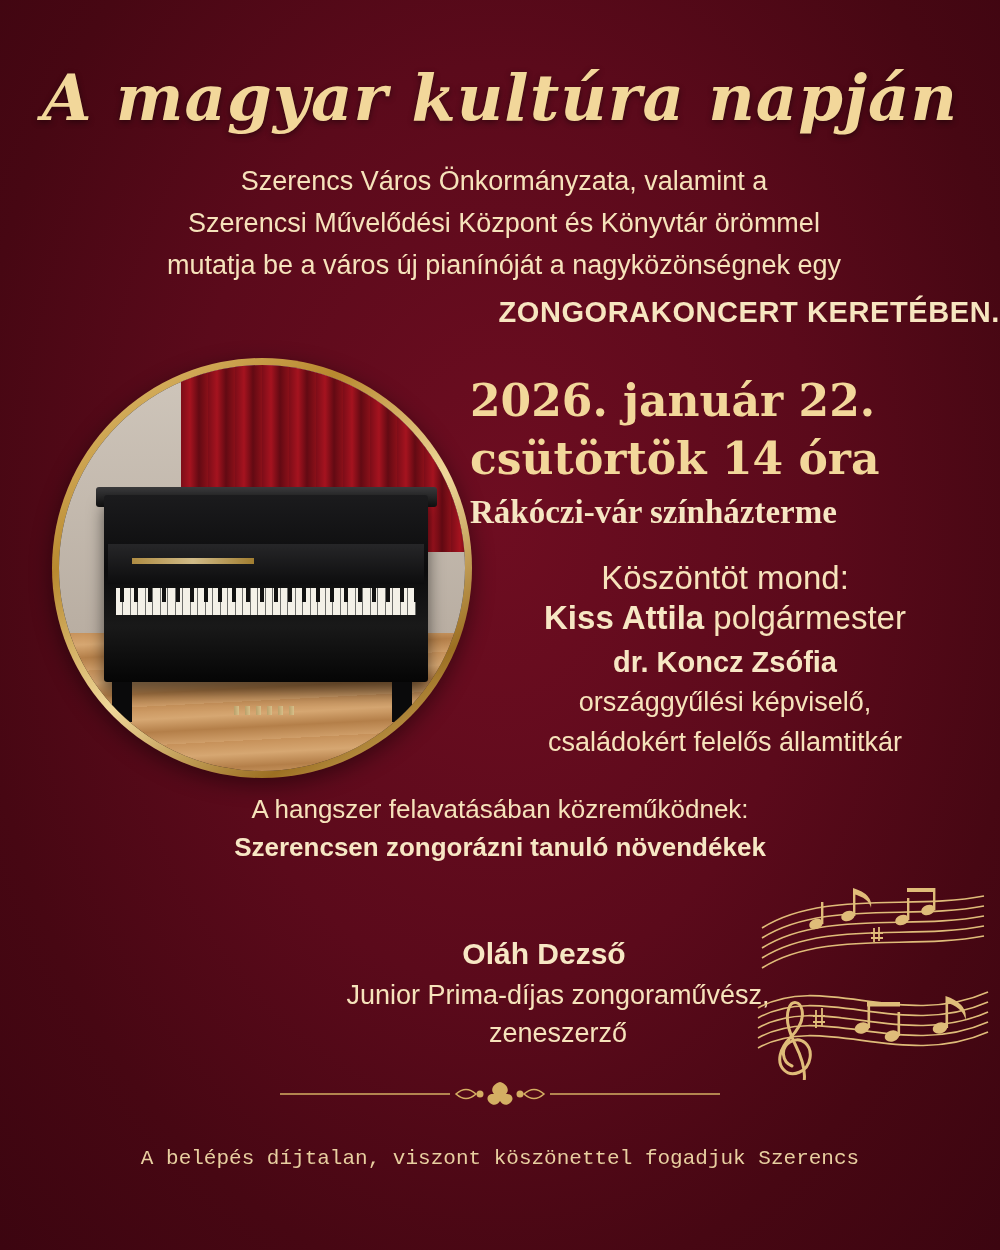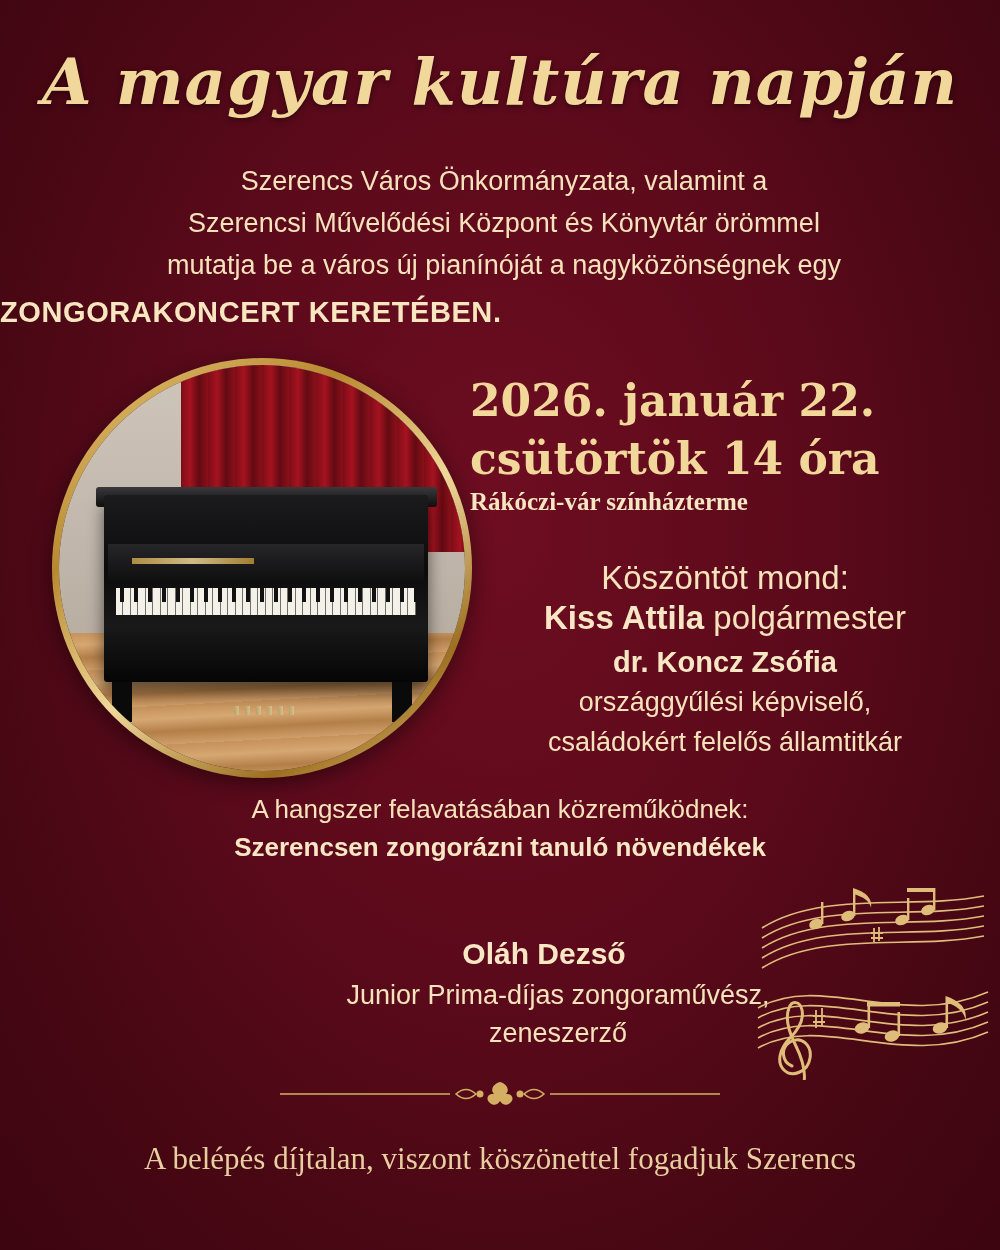--- a/index.html
+++ b/index.html
@@ -15,21 +15,21 @@
     width: 1000px;
     height: 1250px;
     overflow: hidden;
     background: radial-gradient(ellipse at 50% 42%, #6e0d21 0%, #5b0a1b 45%, #470713 75%, #3c0510 100%);
     color: #f3ddb0;
   }
 
   
   .title {
     position: absolute;
-    top: 44px;
+    top: 60px;
     left: 0;
     width: 1000px;
     text-align: center;
     font-family: "DejaVu Serif", serif;
     font-style: italic;
     font-weight: 700;
     font-size: 64px;
     letter-spacing: 1px;
     color: #f2d79a;
     text-shadow: 0 2px 6px rgba(0,0,0,.45);
@@ -46,21 +46,21 @@
     line-height: 42px;
     color: #f6e3bb;
   }
   .intro div { white-space: nowrap; padding-left: 8px; }
 
   .framed {
     position: absolute;
     top: 296px;
     left: 0;
     width: 1000px;
-    text-align: left;
+    text-align: right;
     font-size: 29px;
     font-weight: 700;
     letter-spacing: .6px;
     color: #f7e6c0;
   }
 
   
   .photo-wrap {
     position: absolute;
     left: 52px;
@@ -143,22 +143,22 @@
     text-align: left;
     font-family: "DejaVu Serif", serif;
   }
   .date-line {
     font-size: 44px;
     font-weight: 700;
     line-height: 58px;
     color: #f2d79a;
   }
   .venue {
-    margin-top: 0;
-    font-size: 25px;
+    margin-top: 6px;
+    font-size: 33px;
     font-weight: 700;
     color: #f6e6c2;
     font-family: "Liberation Serif", serif;
   }
 
   .greet {
     position: absolute;
     left: 470px;
     top: 558px;
     width: 510px;
@@ -234,22 +234,22 @@
     height: 32px;
   }
 
   
   .footer {
     position: absolute;
     left: 0;
     top: 1140px;
     width: 1000px;
     text-align: center;
-    font-family: Liberation Serif, serif;
-    font-size: 31px;
+    font-family: Liberation Mono, monospace;
+    font-size: 21px;
     line-height: 38px;
     color: #e8cfa0;
   }
 </style>
 </head>
 <body>
 
 <div class="poster">
 
   <div class="title">A magyar kultúra napján</div>

